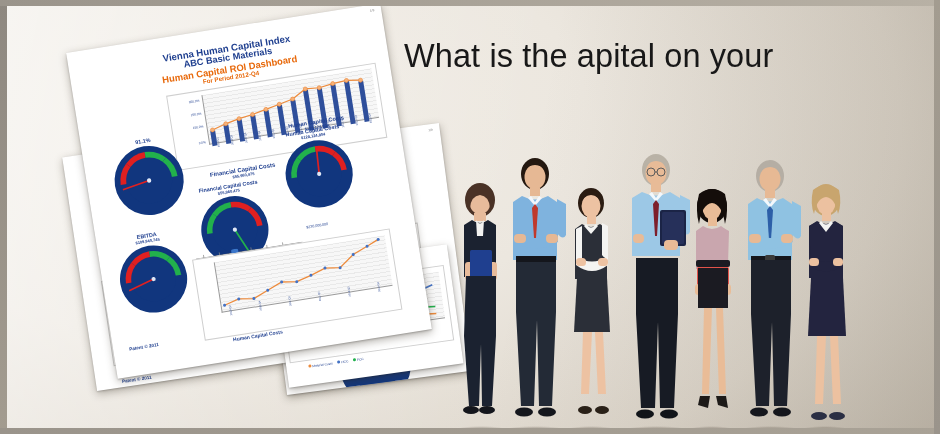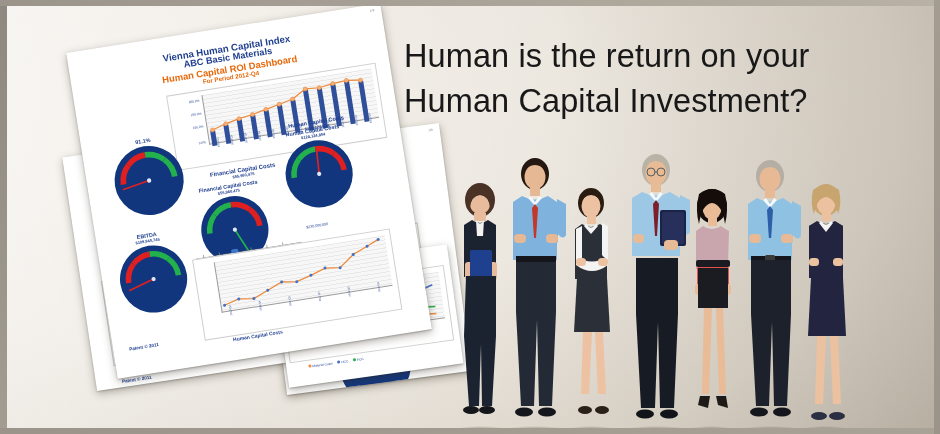--- a/index.html
+++ b/index.html
@@ -433,22 +433,21 @@
           <div class="xlab" style="left:178px;top:60px;">2012-Q4</div>
         </div>
         <div style="position:absolute;left:120px;top:306px;font-size:5px;font-weight:bold;color:#1f3f8f;">Human Capital Costs</div>
 
         <div class="patent" style="left:16px;top:300px;">Patent © 2011</div>
       </div>
     </div>
   </div>
 
   <div class="headline">
-    <span class="l">Human is the return on your</span>
-    <span class="l">Human Capital Investment?</span>
+    <span class="l">What is the apital on your</span>
   </div>
 
   <div class="people">
 
     <div class="shadow" style="left:8px;width:66px;"></div>
     <div class="person" style="left:12px;height:256px;width:60px;">
       <svg width="60" height="256" viewBox="0 0 60 256">
         <ellipse cx="28" cy="22" rx="15" ry="17" fill="#4a3226"></ellipse>
         <ellipse cx="28" cy="24" rx="10.5" ry="12.5" fill="#e7bb9b"></ellipse>
         <path d="M16 12 q12 -10 24 0 q3 12 -2 18 q-1 -12 -10 -13 q-9 1 -10 13 q-5 -6 -2 -18z" fill="#4a3226"></path>

